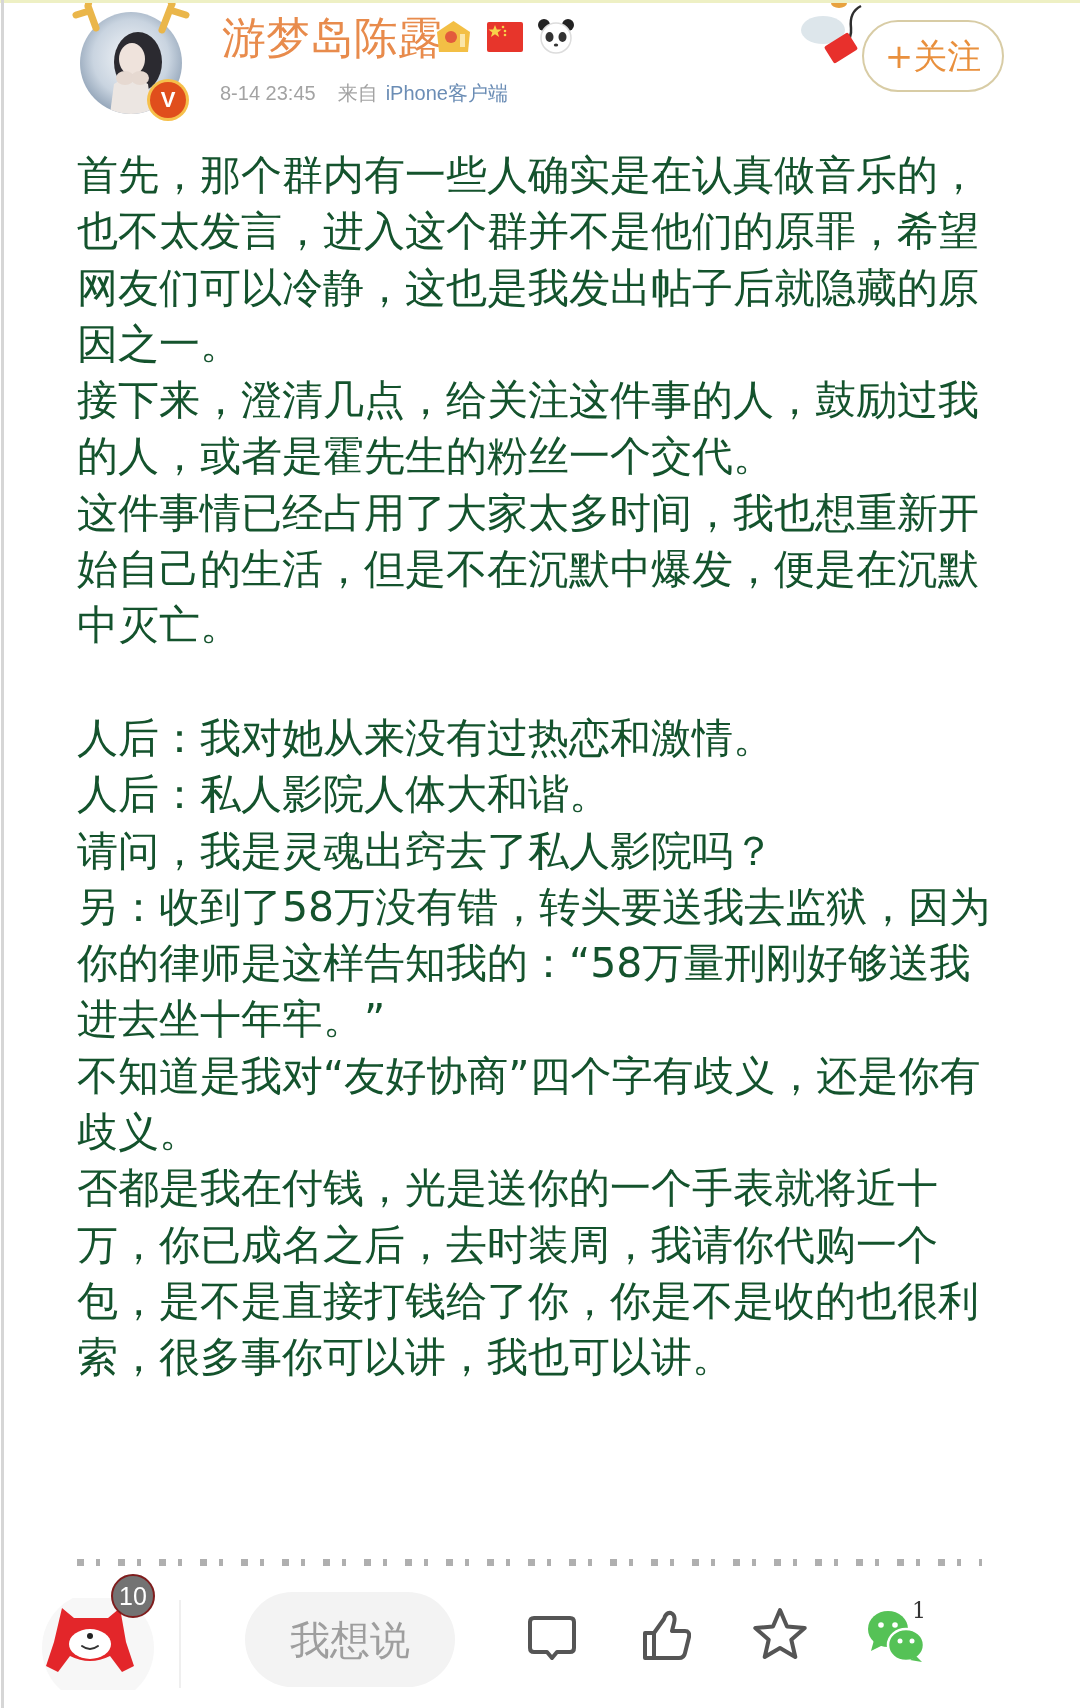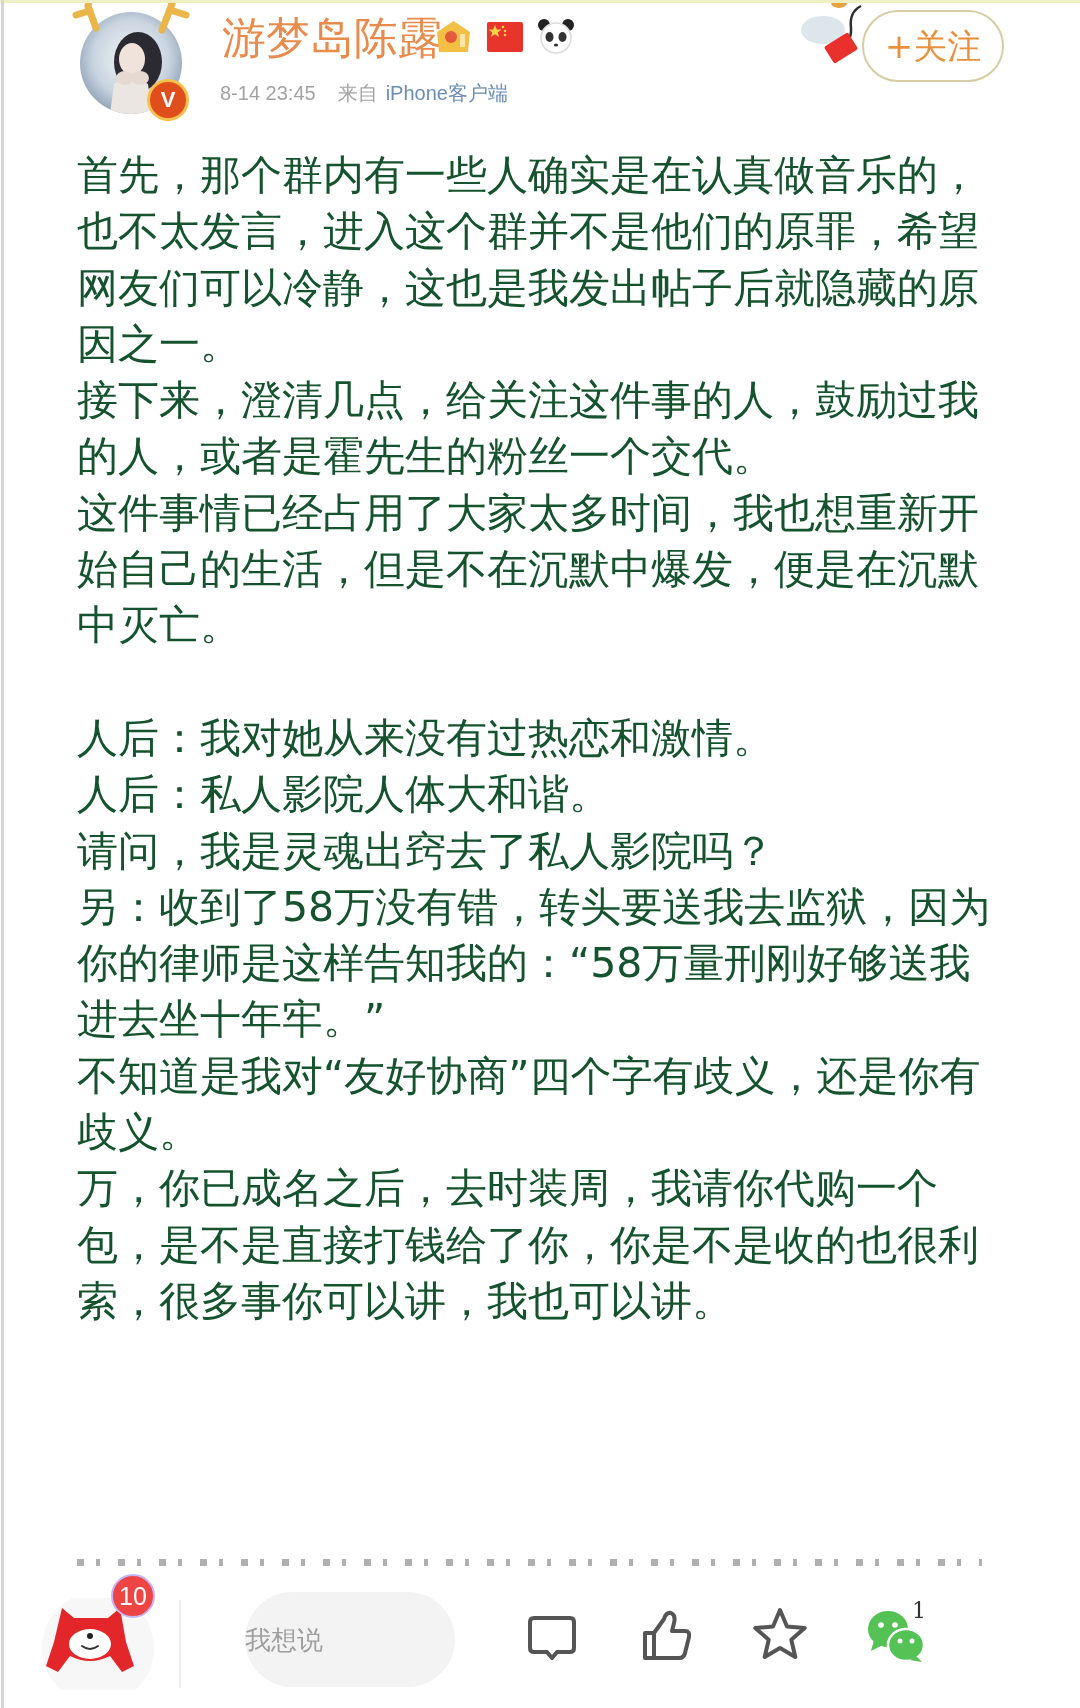--- a/index.html
+++ b/index.html
@@ -30,21 +30,21 @@
   .badge-icon { top: 19px; }
   .meta {
     left: 220px; top: 76px; height: 34px; line-height: 34px;
     font-family: Liberation Sans, sans-serif; font-size: 20px; color: #a3a3a3; white-space: nowrap;
   }
   .meta .src-prefix { margin-left: 22px; }
   .meta .src { color: #6b8db5; margin-left: 8px; }
 
   .deco { left: 795px; top: 0; width: 70px; height: 70px; }
   .follow-btn {
-    left: 862px; top: 10px; width: 142px; height: 72px; box-sizing: border-box;
+    left: 862px; top: 20px; width: 142px; height: 72px; box-sizing: border-box;
     border: 2px solid #d8cca5; border-radius: 36px; background: #fff;
     color: #e9903d; font-family: "DejaVu Sans", sans-serif; font-size: 34px;
     line-height: 66px; text-align: center; padding: 0; cursor: pointer;
   }
 
   
   .post {
     left: 77px; top: 147px; width: 990px;
     color: #14532d; font-size: 41px;
   }
@@ -52,29 +52,29 @@
   .truncated {
     left: 77px; top: 1559px; width: 905px; height: 7px; opacity: .55;
     background: repeating-linear-gradient(90deg, #6e6e6e 0 7px, transparent 7px 19px, #6e6e6e 19px 23px, transparent 23px 41px);
   }
 
   
   .bottom-bar { left: 0; top: 1568px; width: 1080px; height: 140px; background: #fff; z-index: 10; }
   .mascot { left: 40px; top: 30px; width: 120px; height: 92px; }
   .notif-badge {
     left: 111px; top: 6px; width: 44px; height: 44px; border-radius: 50%;
-    background: #ef4444; border: 2px solid #c4b5fd; box-sizing: border-box;
+    background: #737373; border: 2px solid #7f1d1d; box-sizing: border-box;
     color: #fff; font-family: "Liberation Sans", sans-serif; font-size: 25px;
     line-height: 40px; text-align: center;
   }
   .bar-divider { left: 179px; top: 32px; width: 2px; height: 88px; background: #efefef; }
   .comment-input {
     left: 245px; top: 24px; width: 210px; height: 95px; box-sizing: border-box;
     border: none; outline: none; border-radius: 48px; background: #f3f3f3;
-    font-family: "DejaVu Sans", sans-serif; font-size: 26px; text-align: left; color: #9e9e9e;
+    font-family: "DejaVu Sans", sans-serif; font-size: 40px; text-align: center; color: #9e9e9e;
     padding: 0;
   }
   .comment-input::placeholder { color: #9e9e9e; }
   .act { cursor: pointer; }
   .share-count {
     left: 912px; top: 32px; font-family: "DejaVu Serif", serif; font-size: 22px;
     color: #333; line-height: 22px;
   }
 </style>
 </head>
@@ -156,20 +156,21 @@
   <div class="line">中灭亡。</div>
   <div class="line"></div>
   <div class="line">人后：我对她从来没有过热恋和激情。</div>
   <div class="line">人后：私人影院人体大和谐。</div>
   <div class="line">请问，我是灵魂出窍去了私人影院吗？</div>
   <div class="line">另：收到了58万没有错，转头要送我去监狱，因为</div>
   <div class="line">你的律师是这样告知我的：“58万量刑刚好够送我</div>
   <div class="line">进去坐十年牢。”</div>
   <div class="line">不知道是我对“友好协商”四个字有歧义，还是你有</div>
   <div class="line">歧义。</div>
+  <div class="line">否都是我在付钱，光是送你的一个手表就将近十</div>
   <div class="line">万，你已成名之后，去时装周，我请你代购一个</div>
   <div class="line">包，是不是直接打钱给了你，你是不是收的也很利</div>
   <div class="line">索，很多事你可以讲，我也可以讲。</div>
 </div>
 <div class="abs truncated"></div>
 
 <div class="abs bottom-bar">
   <svg class="abs mascot act" viewBox="0 0 120 92">
     <circle cx="58" cy="50" r="56" fill="#f7f7f7"></circle>
     <path d="M14 44 L22 10 L34 20 L68 20 L80 10 L86 44 L94 68 L82 74 L70 58 Q50 68 30 58 L18 74 L6 68 Z" fill="#e3262a"></path>

